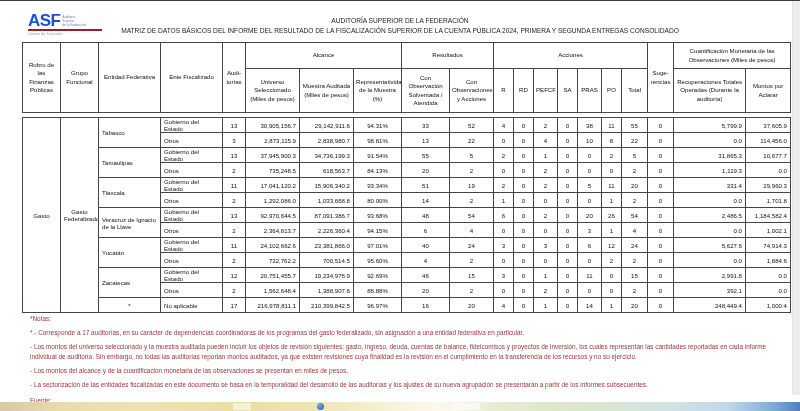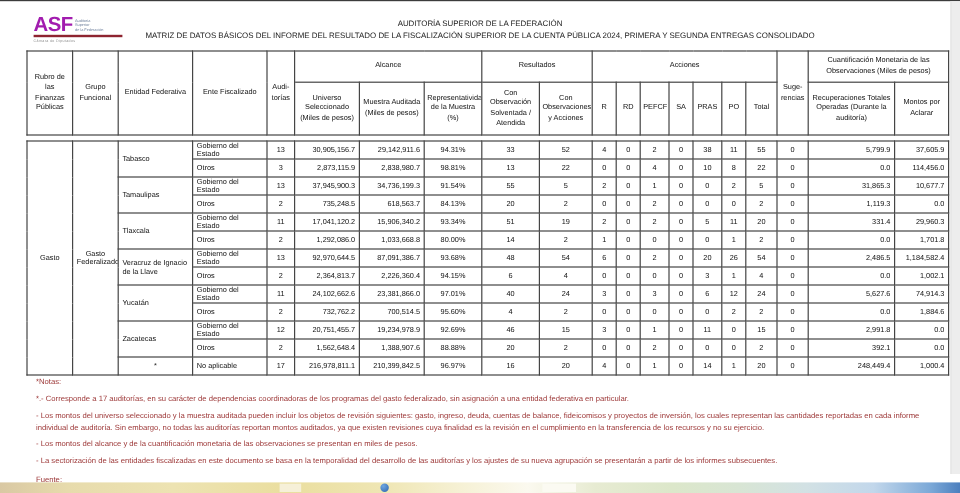--- a/index.html
+++ b/index.html
@@ -6,21 +6,21 @@
   body{
     width:800px;height:411px;position:relative;overflow:hidden;
     background:#ffffff;font-family:"Liberation Sans",sans-serif;
   }
   .topline{position:absolute;top:0;left:0;width:100%;height:1px;background:#3c3c3c;}
   .scroll-strip{position:absolute;top:1px;right:0;width:7px;height:394px;background:#ededed;border-left:1px solid #e3e3e3;}
 
   
   .logo{position:absolute;left:28px;top:13px;width:110px;}
   .logo-row{display:flex;align-items:flex-start;}
-  .logo-acronym{font-size:17px;font-weight:bold;color:#a21caf;line-height:0.9;letter-spacing:-0.5px;}
+  .logo-acronym{font-size:17px;font-weight:bold;color:#1d4ed8;line-height:0.9;letter-spacing:-0.5px;}
   .logo-lines{font-size:3.2px;color:#6d7f9c;line-height:1.25;padding-top:2px;margin-left:2px;}
   .logo-bar{width:74px;height:2px;background:#8e2430;margin-top:1px;}
   .logo-caption{font-size:3px;color:#909090;margin-top:1px;letter-spacing:0.3px;}
 
   
   .title{position:absolute;left:0;top:16px;width:100%;text-align:center;color:#1a1a1a;}
   .title .l1{font-size:6.6px;line-height:1.5;}
   .title .l2{font-size:6.6px;line-height:1.5;}
 
   

